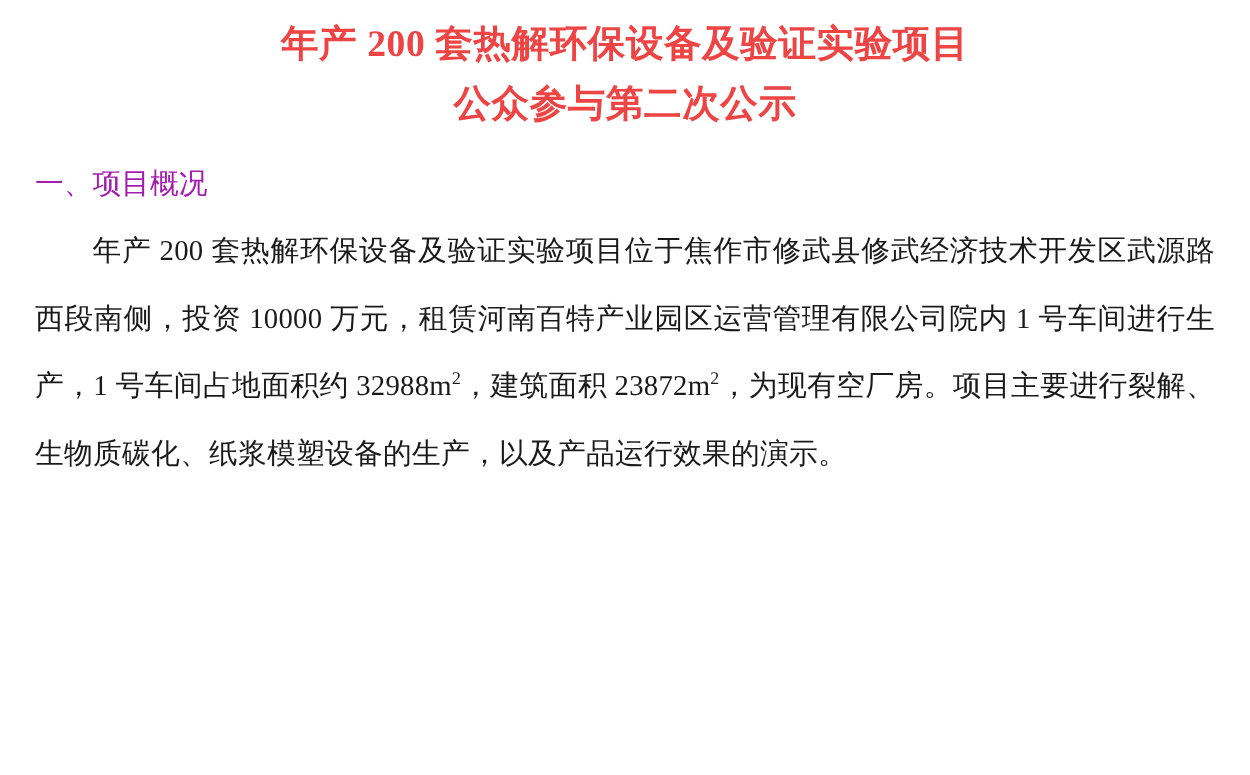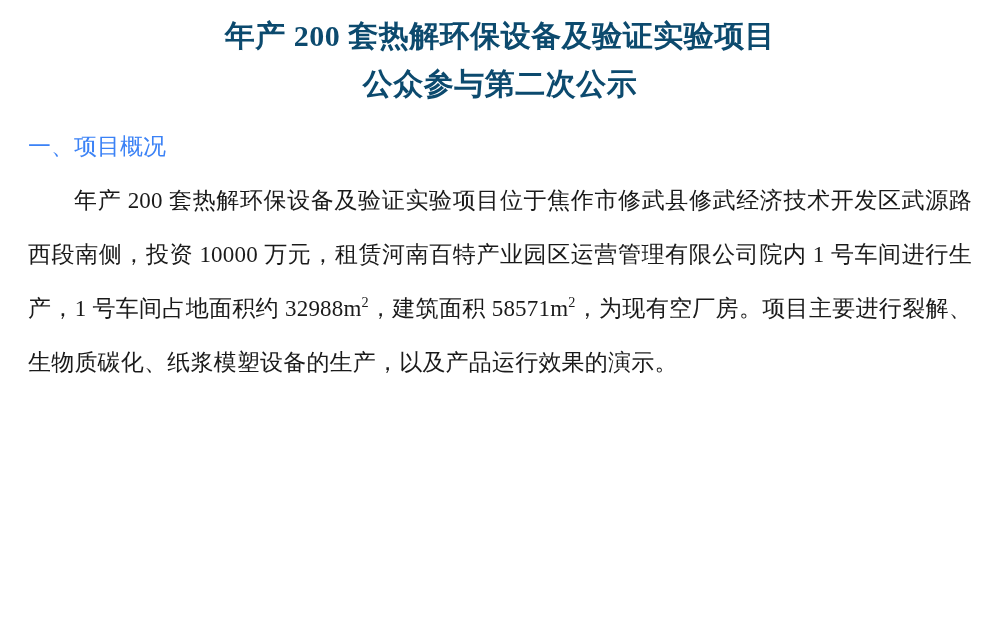--- a/index.html
+++ b/index.html
@@ -20,21 +20,21 @@
     box-sizing: border-box;
     padding: 8px 28px 0 28px;
     background: #ffffff;
   }
   .doc-title {
     text-align: center;
     font-size: 30px;
     font-weight: bold;
     line-height: 48px;
     letter-spacing: 0.5px;
-    color: #0c4a6e;
+    color: #ef4444;
     margin: 0;
   }
   .doc-title .line {
     display: block;
     white-space: nowrap;
   }
   .title-block {
     margin-top: 4px;
     margin-bottom: 12px;
   }
@@ -47,21 +47,21 @@
     color: #1a1a1a;
     letter-spacing: 0.2px;
   }
   p.indent {
     text-indent: 2em;
   }
   .section-heading {
     font-size: 23px;
     line-height: 54px;
     margin: 0;
-    color: #3b82f6;
+    color: #a21caf;
   }
   sup {
     font-size: 0.62em;
     vertical-align: super;
     line-height: 0;
   }
 </style>
 </head>
 <body>
 
@@ -70,15 +70,15 @@
   <div class="title-block">
     <h1 class="doc-title">
       <span class="line">年产 200 套热解环保设备及验证实验项目</span>
       <span class="line">公众参与第二次公示</span>
     </h1>
   </div>
 
 
   <p class="section-heading">一、项目概况</p>
 
-  <p class="body-text indent"><span>年产 200 套热解环保设备及验证实验项目位于焦作市修武县修武经济技术开发区武源路西段南侧，投资 10000 万元，租赁河南百特产业园区运营管理有限公司院内 1 号车间进行生产，1 号车间占地面积约 32988m</span><sup>2</sup><span>，建筑面积 58571m</span><sup>2</sup><span>，为现有空厂房。项目主要进行裂解、生物质碳化、纸浆模塑设备的生产，以及产品运行效果的演示。</span></p>
+  <p class="body-text indent"><span>年产 200 套热解环保设备及验证实验项目位于焦作市修武县修武经济技术开发区武源路西段南侧，投资 10000 万元，租赁河南百特产业园区运营管理有限公司院内 1 号车间进行生产，1 号车间占地面积约 32988m</span><sup>2</sup><span>，建筑面积 23872m</span><sup>2</sup><span>，为现有空厂房。项目主要进行裂解、生物质碳化、纸浆模塑设备的生产，以及产品运行效果的演示。</span></p>
 
 </div>
 
 </body></html>

